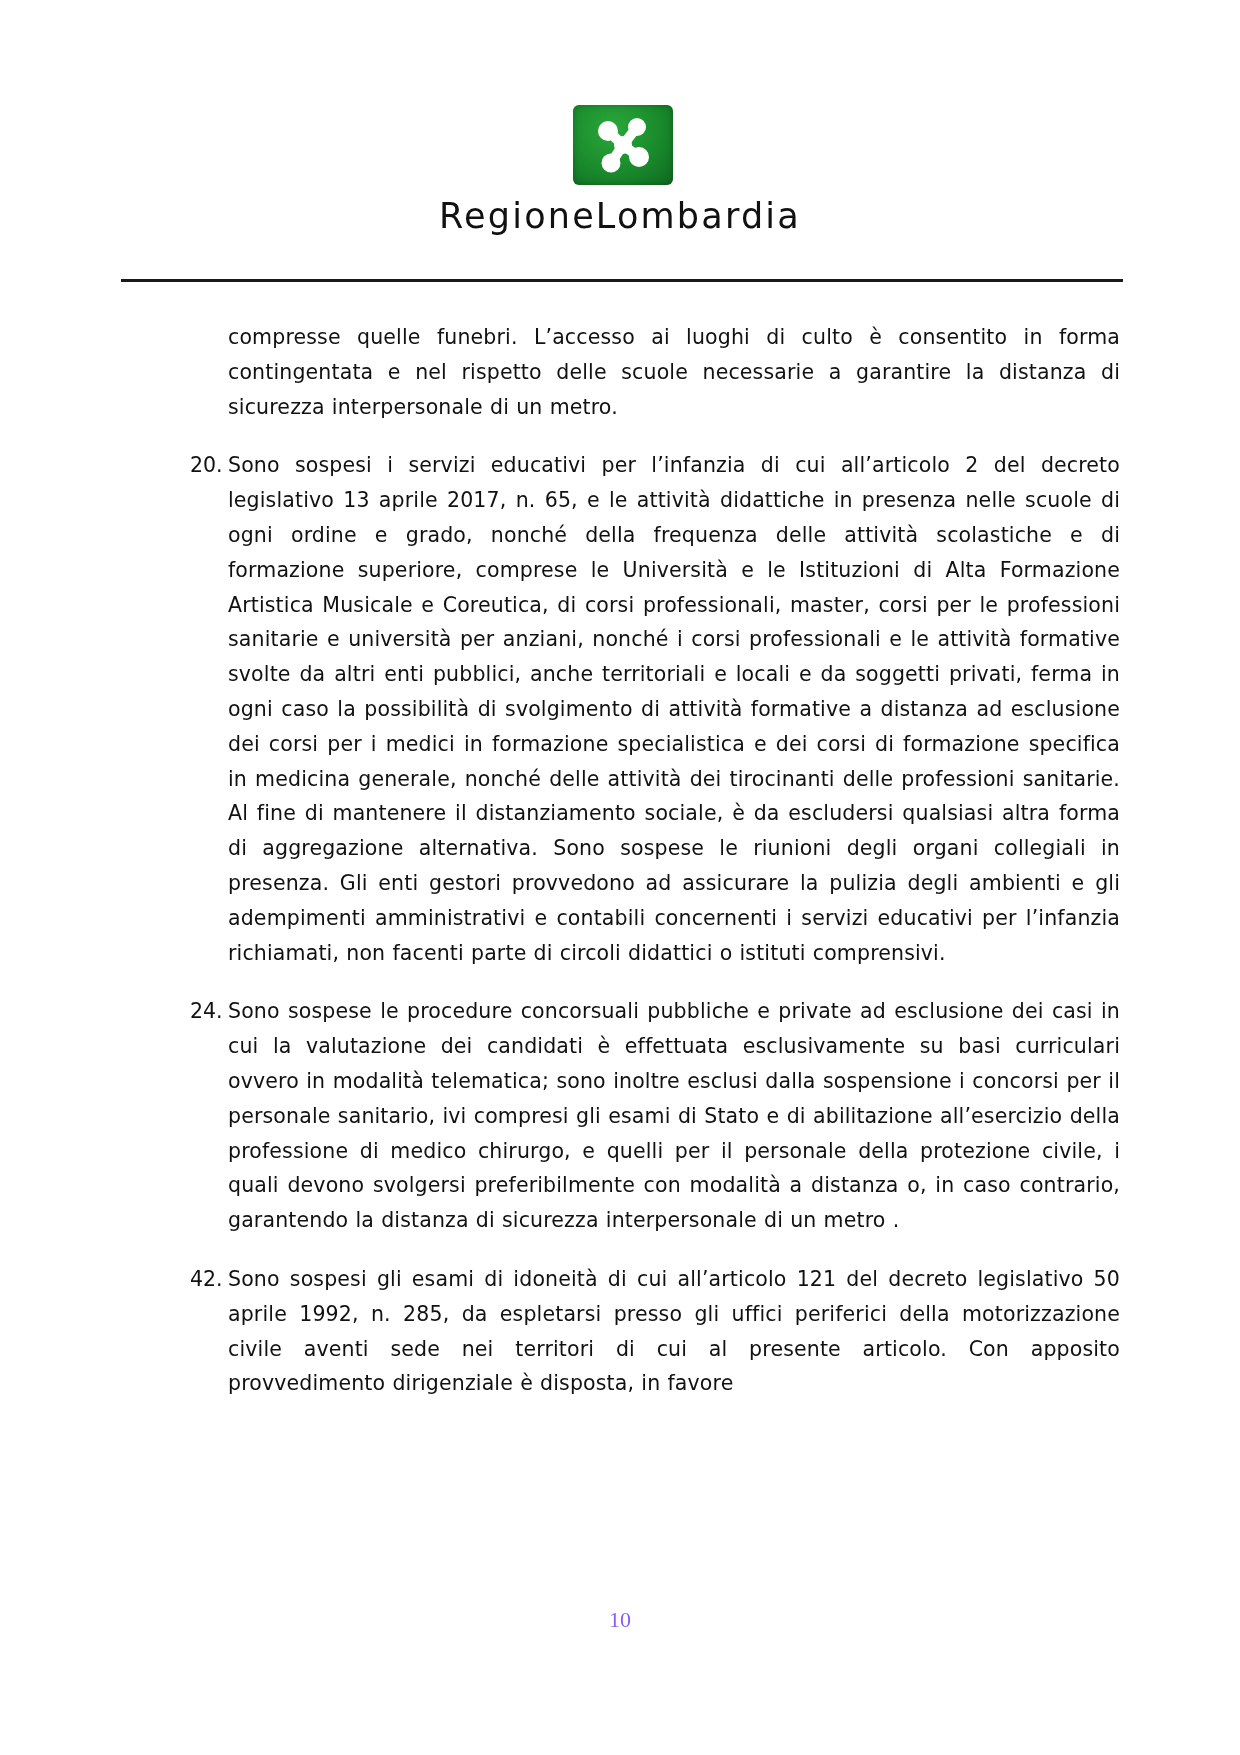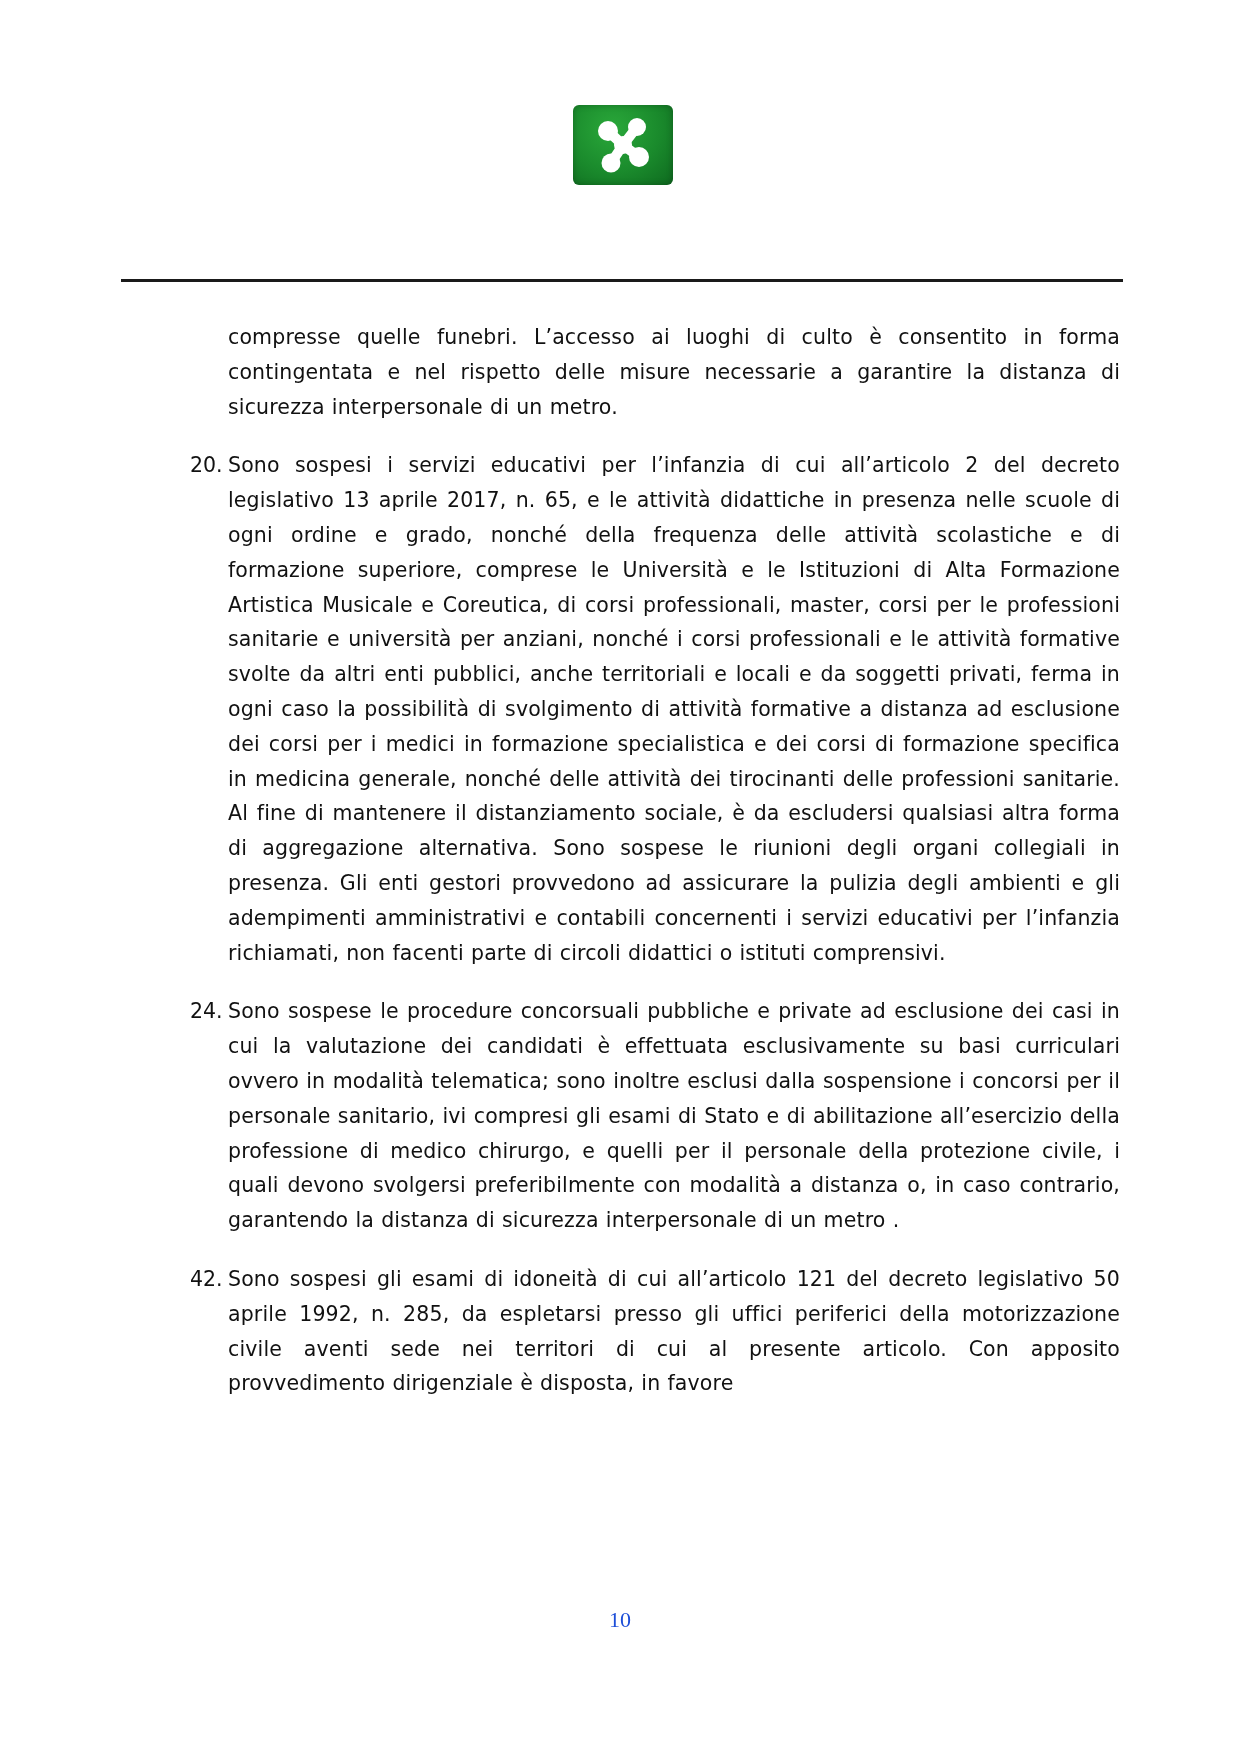--- a/index.html
+++ b/index.html
@@ -16,44 +16,45 @@
            color: #111; line-height: 40px; }
   .rule { position: absolute; left: 121px; top: 279px; width: 1002px; height: 3px; background: #1a1a1a; }
 
   .content { position: absolute; left: 190px; top: 320px; width: 930px; }
   .para { font-size: 20.5px; line-height: 34.8px; text-align: justify; text-align-last: left;
           letter-spacing: 0.15px; word-spacing: 0.5px; margin: 0; }
   .cont { margin-left: 38px; }
   .item { position: relative; margin-left: 38px; margin-top: 24px; }
   .item .num { position: absolute; left: -38px; top: 0; font-size: 20.5px; line-height: 34.8px; }
   .page-num { position: absolute; left: 0; top: 1607px; width: 1240px; text-align: center;
-              font-family: "Liberation Serif", serif; font-size: 22px; color: #1d4ed8; }
+              font-family: "Liberation Serif", serif; font-size: 22px; color: #8b5cf6; }
 </style>
 </head>
 <body>
 
 <div class="header">
   <div class="logo-box">
     <svg viewBox="0 0 100 80">
       <g fill="#ffffff">
 
         <circle cx="35" cy="26" r="10"></circle>
         <circle cx="64" cy="22" r="9"></circle>
         <circle cx="66" cy="52" r="10"></circle>
         <circle cx="38" cy="58" r="9.5"></circle>
         <circle cx="50" cy="40" r="9"></circle>
         <path d="M35 26 L50 40 L64 22 M50 40 L66 52 M50 40 L38 58" stroke="#ffffff" stroke-width="10" stroke-linecap="round" fill="none"></path>
       </g>
     </svg>
   </div>
+  <div class="brand">RegioneLombardia</div>
   <div class="rule"></div>
 </div>
 
 <div class="content">
-  <p class="para cont">compresse quelle funebri. L’accesso ai luoghi di culto è consentito in forma contingentata e nel rispetto delle misure necessarie a garantire la distanza di sicurezza interpersonale di un metro.</p>
+  <p class="para cont">compresse quelle funebri. L’accesso ai luoghi di culto è consentito in forma contingentata e nel rispetto delle scuole necessarie a garantire la distanza di sicurezza interpersonale di un metro.</p>
 
   <div class="item">
     <span class="num">20.</span>
     <p class="para">Sono sospesi i servizi educativi per l’infanzia di cui all’articolo 2 del decreto legislativo 13 aprile 2017, n. 65, e le attività didattiche in presenza nelle scuole di ogni ordine e grado, nonché della frequenza delle attività scolastiche e di formazione superiore, comprese le Università e le Istituzioni di Alta Formazione Artistica Musicale e Coreutica, di corsi professionali, master, corsi per le professioni sanitarie e università per anziani, nonché i corsi professionali e le attività formative svolte da altri enti pubblici, anche territoriali e locali e da soggetti privati, ferma in ogni caso la possibilità di svolgimento di attività formative a distanza ad esclusione dei corsi per i medici in formazione specialistica e dei corsi di formazione specifica in medicina generale, nonché delle attività dei tirocinanti delle professioni sanitarie. Al fine di mantenere il distanziamento sociale, è da escludersi qualsiasi altra forma di aggregazione alternativa. Sono sospese le riunioni degli organi collegiali in presenza. Gli enti gestori provvedono ad assicurare la pulizia degli ambienti e gli adempimenti amministrativi e contabili concernenti i servizi educativi per l’infanzia richiamati, non facenti parte di circoli didattici o istituti comprensivi.</p>
   </div>
 
   <div class="item">
     <span class="num">24.</span>
     <p class="para">Sono sospese le procedure concorsuali pubbliche e private ad esclusione dei casi in cui la valutazione dei candidati è effettuata esclusivamente su basi curriculari ovvero in modalità telematica; sono inoltre esclusi dalla sospensione i concorsi per il personale sanitario, ivi compresi gli esami di Stato e di abilitazione all’esercizio della professione di medico chirurgo, e quelli per il personale della protezione civile, i quali devono svolgersi preferibilmente con modalità a distanza o, in caso contrario, garantendo la distanza di sicurezza interpersonale di un metro .</p>
   </div>

